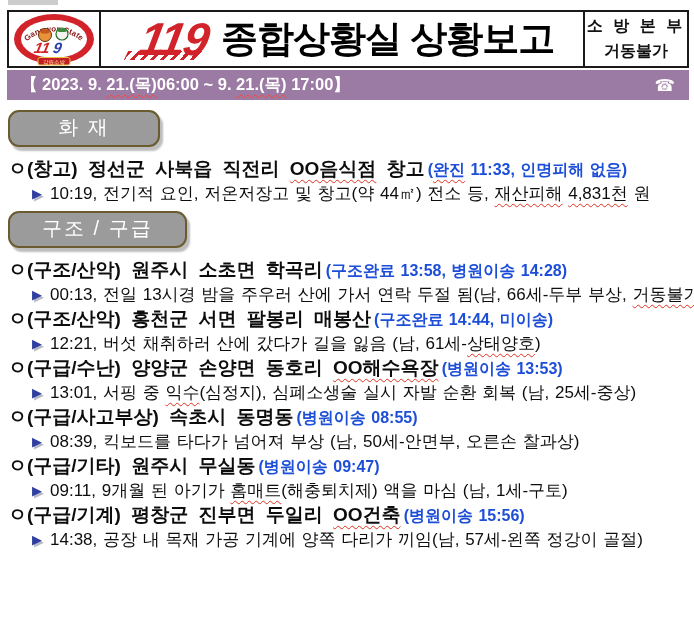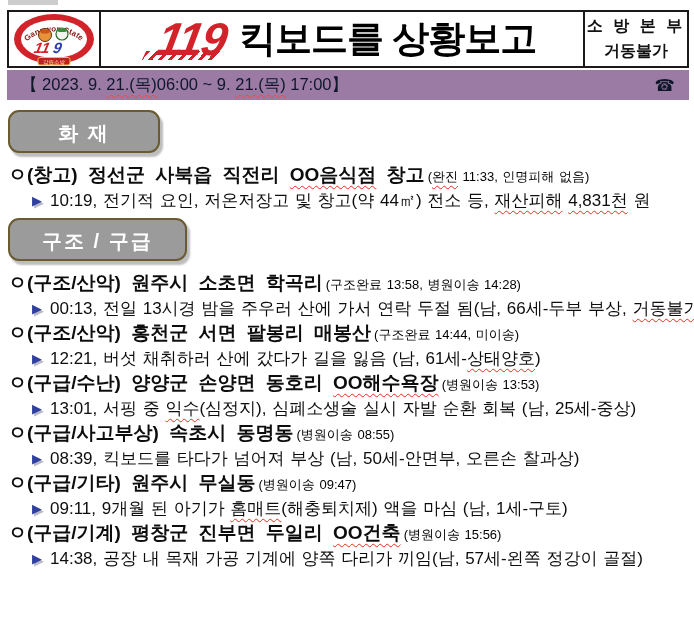--- a/index.html
+++ b/index.html
@@ -33,37 +33,37 @@
   }
   .office-cell {
     width:102px; border-left:2px solid #1a1a1a; display:flex; flex-direction:column;
     align-items:center; justify-content:center; gap:4px; font-weight:700; font-size:16px;
   }
   .office-cell .l1 { letter-spacing:3px; }
 
   
   .infobar {
     position:absolute; left:7px; right:5px; top:70px; height:30px; background:#9b7aa4;
-    color:#0f172a; font-weight:400; font-size:16.5px;
+    color:#ffffff; font-weight:700; font-size:16.5px;
     display:flex; align-items:center; justify-content:space-between; padding:0 14px; box-sizing:border-box;
   }
   .infobar .wavy { text-decoration-color:#ff4433; }
   .phone-wrap { display:flex; align-items:center; gap:6px; }
 
   
   .content { position:absolute; left:8px; right:4px; top:104px; }
   .badge {
-    display:inline-block; margin:8px 0 7px 0; padding:8px 32px 4px 32px; min-width:84px; text-align:center;
-    background:#9b9b9b; color:#fff; font-weight:700; font-size:20px; letter-spacing:2px;
+    display:inline-block; margin:8px 0 7px 0; padding:2px 32px 4px 32px; min-width:84px; text-align:center;
+    background:#9b9b9b; color:#fff; font-weight:400; font-size:20px; letter-spacing:2px;
     border:2px solid #6a5c30; border-radius:11px;
     box-shadow:3px 4px 2px #bdbdbd;
   }
   .section.first .badge { margin-top:6px; }
   .item-head { line-height:29px; font-size:19px; font-weight:700; color:#0d0d0d; word-spacing:5px; white-space:nowrap; }
-  .item-head .note { font-size:13px; font-weight:400; color:#000000; word-spacing:1px; margin-left:3px; }
+  .item-head .note { font-size:16px; font-weight:700; color:#1d4ed8; word-spacing:1px; margin-left:3px; }
   .item-detail { line-height:19px; font-size:17px; padding-left:24px; color:#0d0d0d; word-spacing:1px; white-space:nowrap; }
   .arrow {
     color:#2f3f9f; font-size:13px; margin-right:8px; vertical-align:1px;
     text-shadow:2px 2px 0 #b9b9c6;
   }
   .wavy {
     text-decoration:underline; text-decoration-style:wavy; text-decoration-color:#e0301e;
     text-decoration-thickness:1px; text-underline-offset:4px;
   }
 </style>
@@ -96,21 +96,21 @@
         <rect x="26" y="45.5" width="32" height="7.5" rx="2" fill="#c01f26" stroke="#e8c34a" stroke-width="1"></rect>
         <text x="42" y="51.5" font-size="5.5" fill="#ffe89a" text-anchor="middle" font-family="Liberation Sans, sans-serif">강원소방</text>
       </svg>
     </div>
     <div class="title-cell">
       <span class="t119">
         <span class="t119-stripes"></span>
         <span class="t119-text">119</span>
       </span>
       <span class="title-text">
-        <span>킥보드를</span>
+        <span>종합상황실</span>
         <span class="hatch">상황보고</span>
       </span>
     </div>
     <div class="office-cell">
       <span class="l1">소 방 본 부</span>
       <span class="l2">거동불가</span>
     </div>
   </div>
 
   <div class="infobar">

